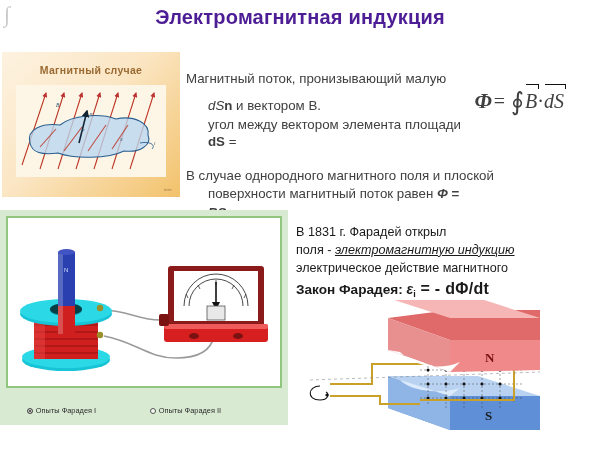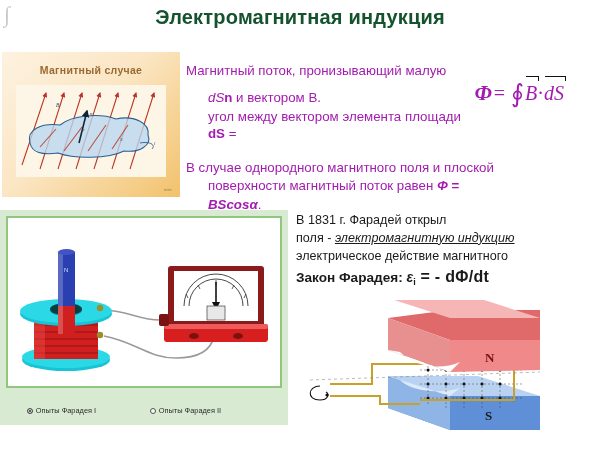--- a/index.html
+++ b/index.html
@@ -16,21 +16,21 @@
     position:absolute;left:4px;top:4px;
     font-size:22px;color:#c9c9c9;
     font-family:"Liberation Serif", serif;
     line-height:1;
   }
 
   
   .slide-title{
     position:absolute;left:0;top:6px;width:600px;
     text-align:center;
-    font-size:20px;font-weight:bold;color:#14532d;
+    font-size:20px;font-weight:bold;color:#4c1d95;
     letter-spacing:.2px;
   }
 
   
   .flux-panel{
     position:absolute;left:2px;top:52px;width:178px;height:145px;
     background:linear-gradient(135deg,#fdf2e0 0%,#fbe6c4 45%,#f2c26b 100%);
     overflow:hidden;
   }
   .flux-caption{
@@ -42,22 +42,22 @@
     position:absolute;left:14px;top:33px;width:150px;height:92px;
     background:#fdf6e6;overflow:hidden;
   }
   .flux-watermark{
     position:absolute;right:8px;bottom:5px;
     font-size:4px;color:#8d7248;letter-spacing:.5px;
   }
 
   
   .main-text{
-    position:absolute;left:186px;top:62px;width:404px;
-    font-size:13.3px;color:#a21caf;line-height:1.30;
+    position:absolute;left:186px;top:70px;width:404px;
+    font-size:13.3px;color:#404040;line-height:1.30;
   }
   .main-text p{margin:0 0 1px 0;}
   .indent1{padding-left:22px;}
   .it{font-style:italic;}
   .bd{font-weight:bold;}
   .bdit{font-weight:bold;font-style:italic;}
 
   .row-with-formula{
     display:flex;align-items:flex-start;justify-content:space-between;
   }
@@ -97,21 +97,21 @@
   .radio-opt{display:flex;align-items:center;gap:3px;white-space:nowrap;}
   .radio-dot{
     width:6px;height:6px;border-radius:50%;
     border:1px solid #555;background:#f4f9f1;box-sizing:border-box;
     display:inline-block;flex:none;
   }
   .radio-dot.on{background:#2b2b2b;box-shadow:inset 0 0 0 1px #f4f9f1;}
 
   
   .law-text{
-    position:absolute;left:296px;top:212px;width:300px;
+    position:absolute;left:296px;top:224px;width:300px;
     font-size:12.6px;color:#1a1a1a;line-height:1.42;
   }
   .law-text p{margin:0;}
   .under-italic{font-style:italic;text-decoration:underline;}
   .law-formula{
     margin-top:3px;font-weight:bold;font-size:13.6px;white-space:nowrap;
   }
   .law-formula .eps{font-style:italic;font-size:14px;}
   .law-formula .sub{font-size:9px;vertical-align:-3px;}
   .law-formula .rhs{font-size:16px;letter-spacing:.3px;}

